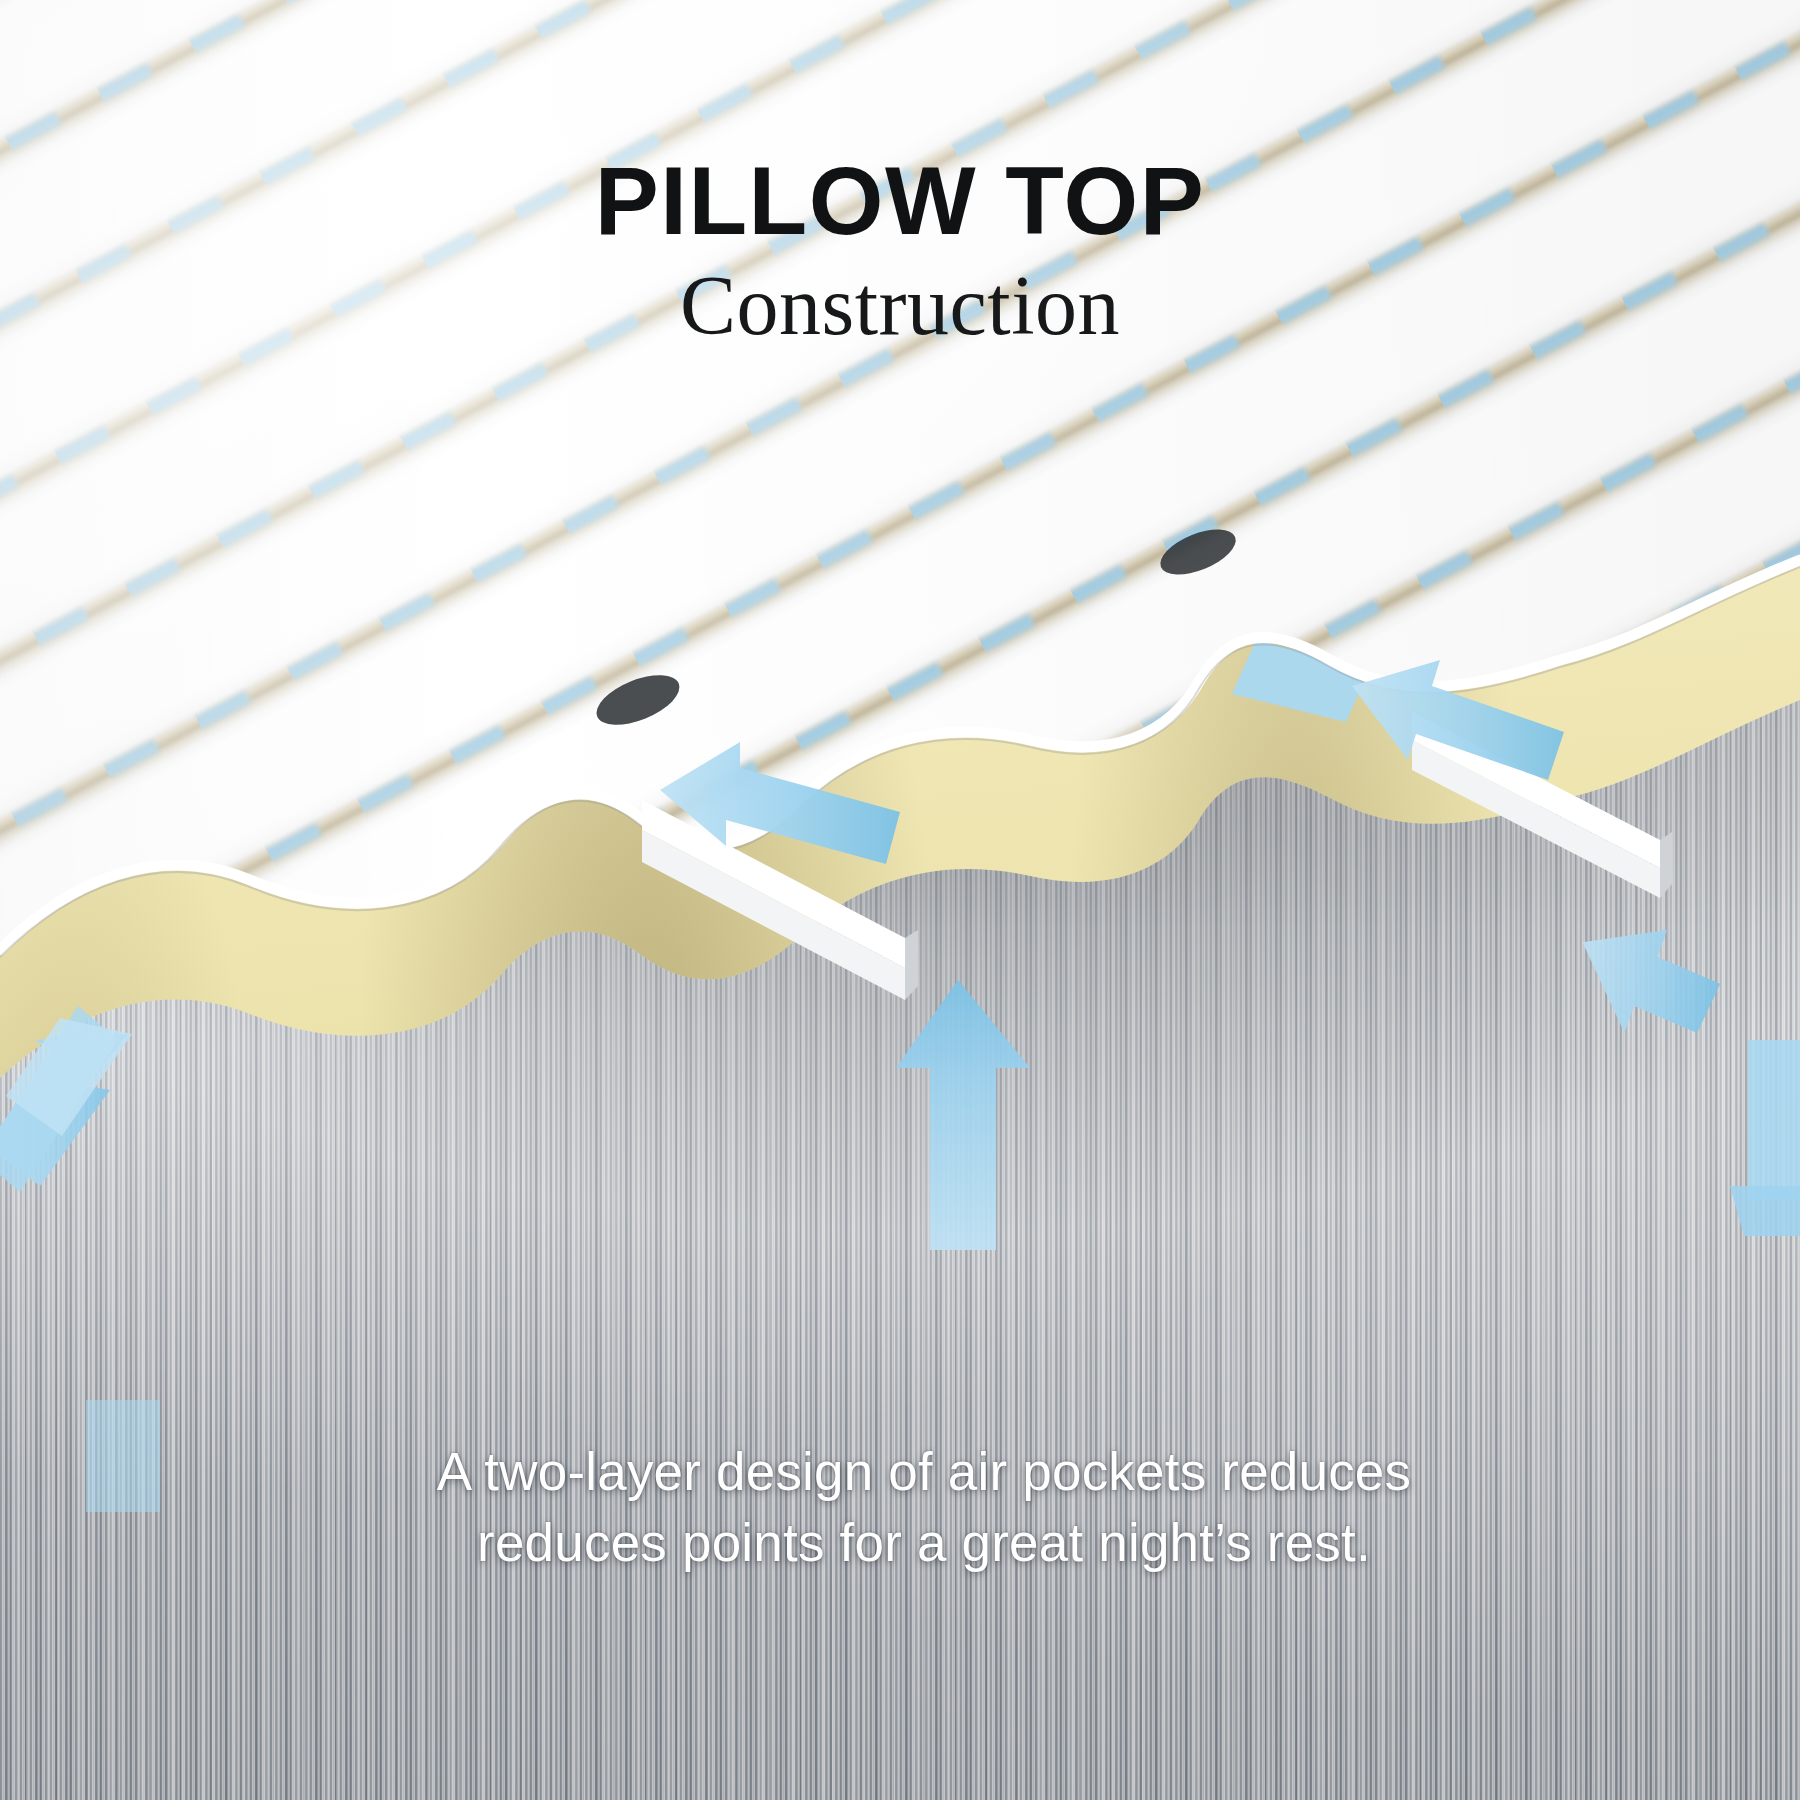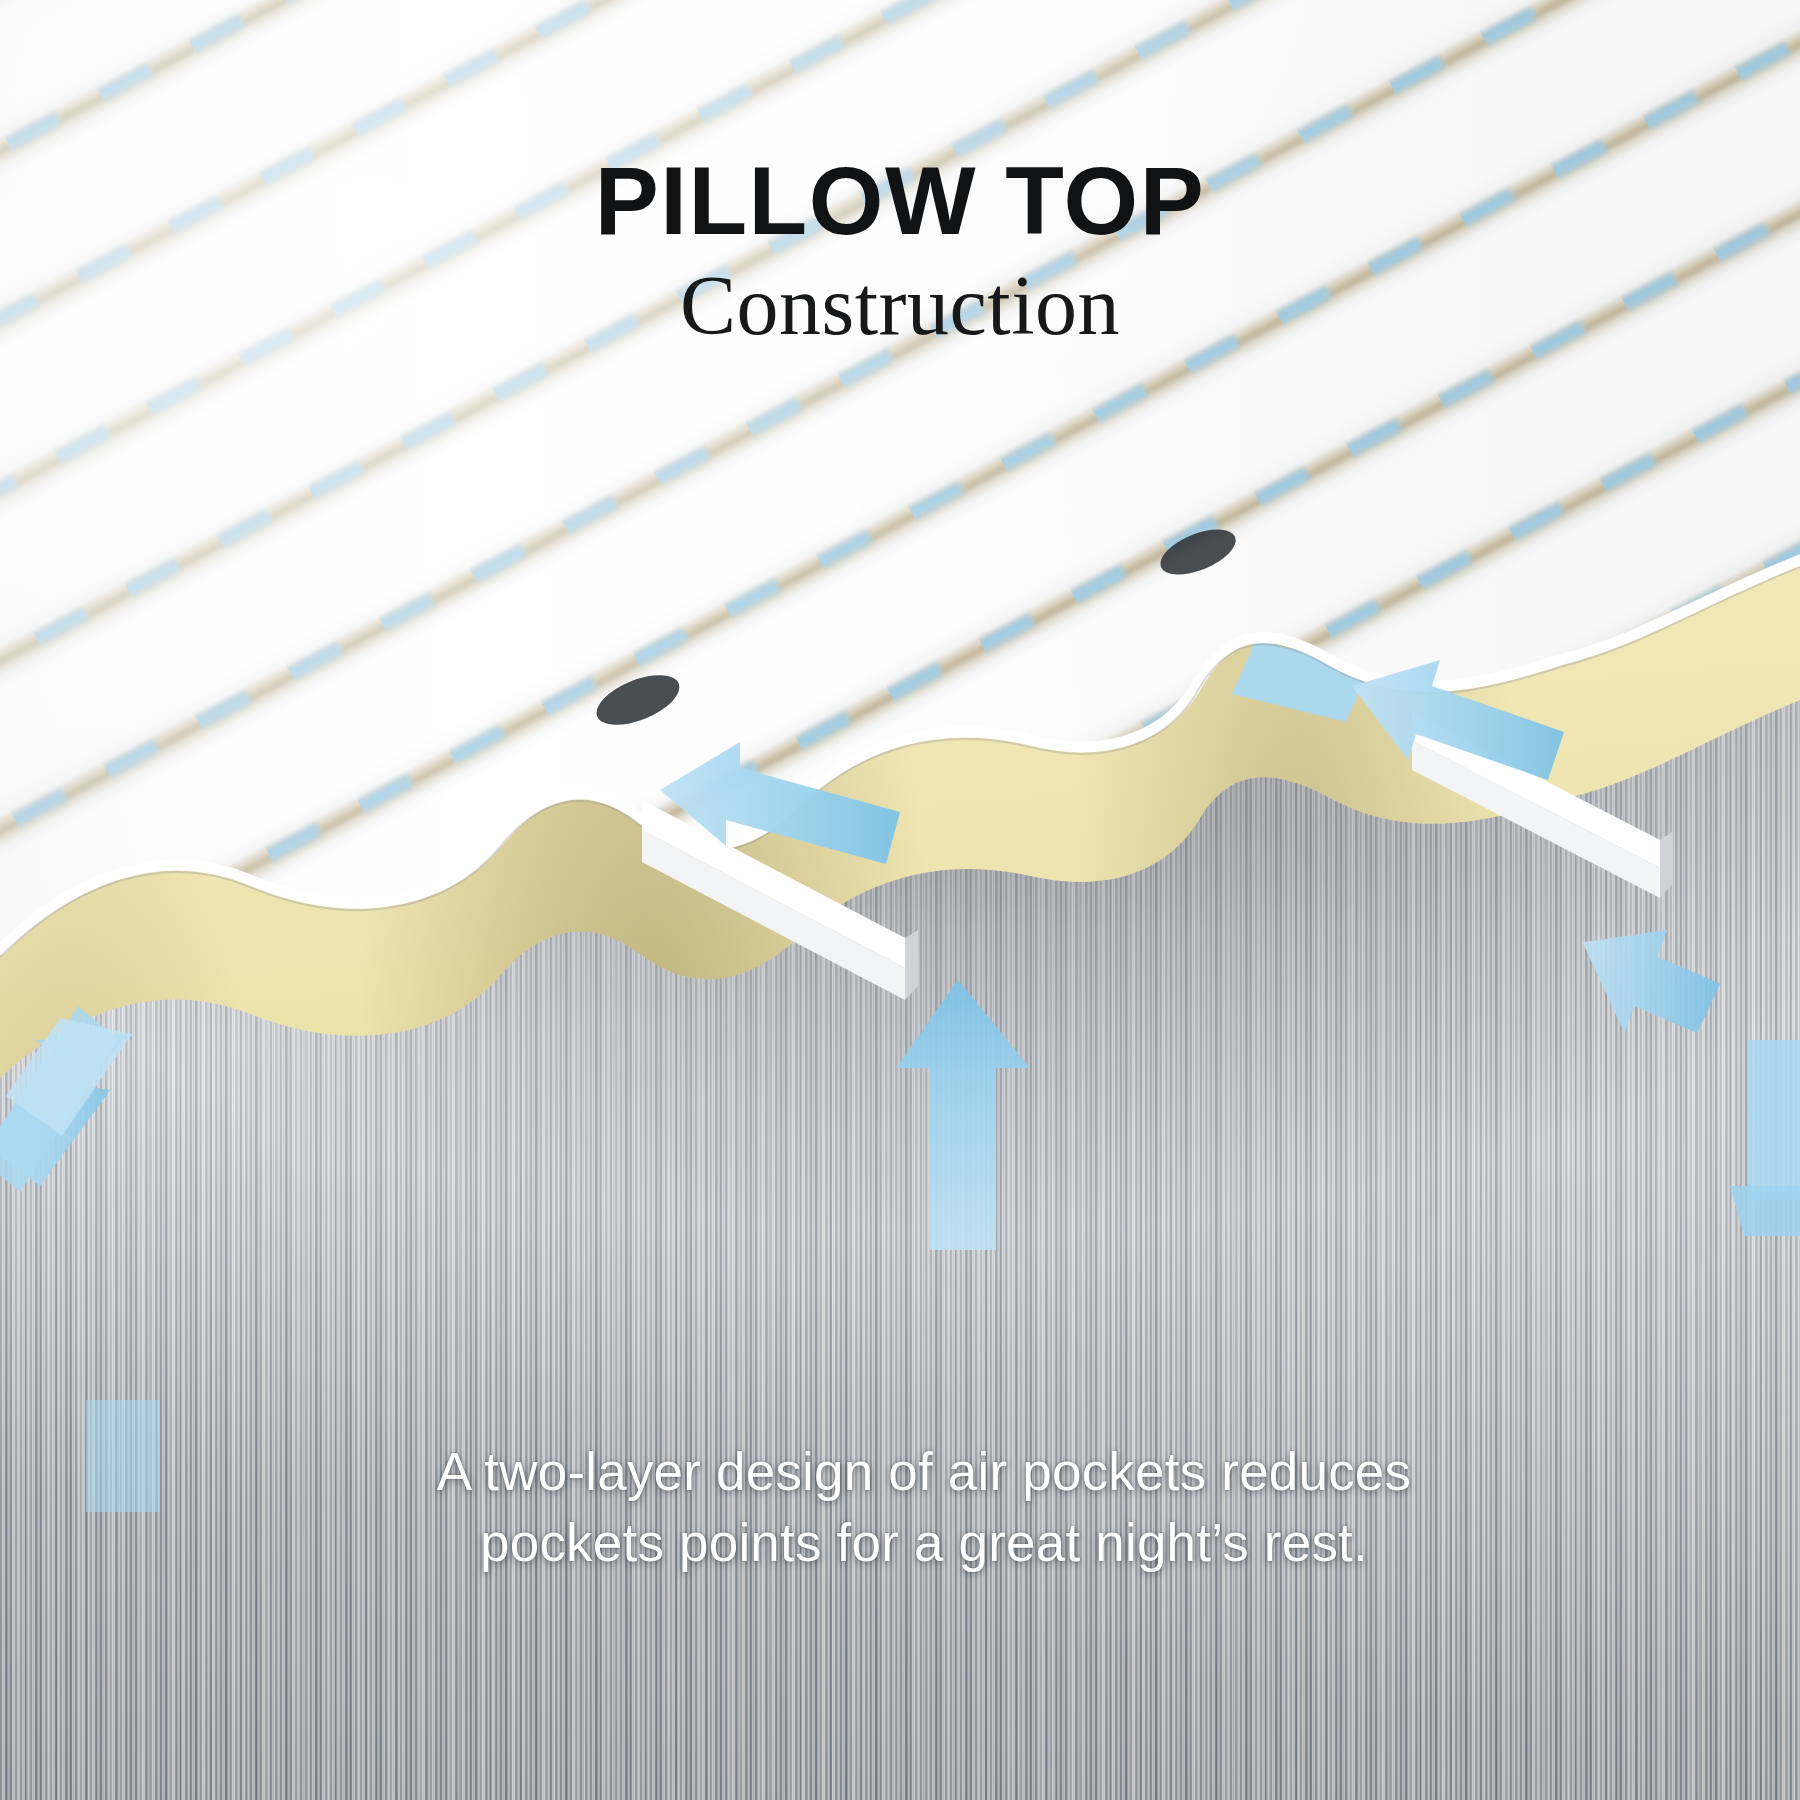--- a/index.html
+++ b/index.html
@@ -311,16 +311,16 @@
     </svg>
   </div>
 
   <div class="title-block">
     <span class="title-main">PILLOW TOP</span>
     <span class="title-sub">Construction</span>
   </div>
 
   <div class="caption">
     <span>A two-layer design of air pockets reduces</span>
-    <span>pockets points for a great night’s rest.</span>
+    <span>reduces points for a great night’s rest.</span>
   </div>
 
 </div>
 
 </body></html>

